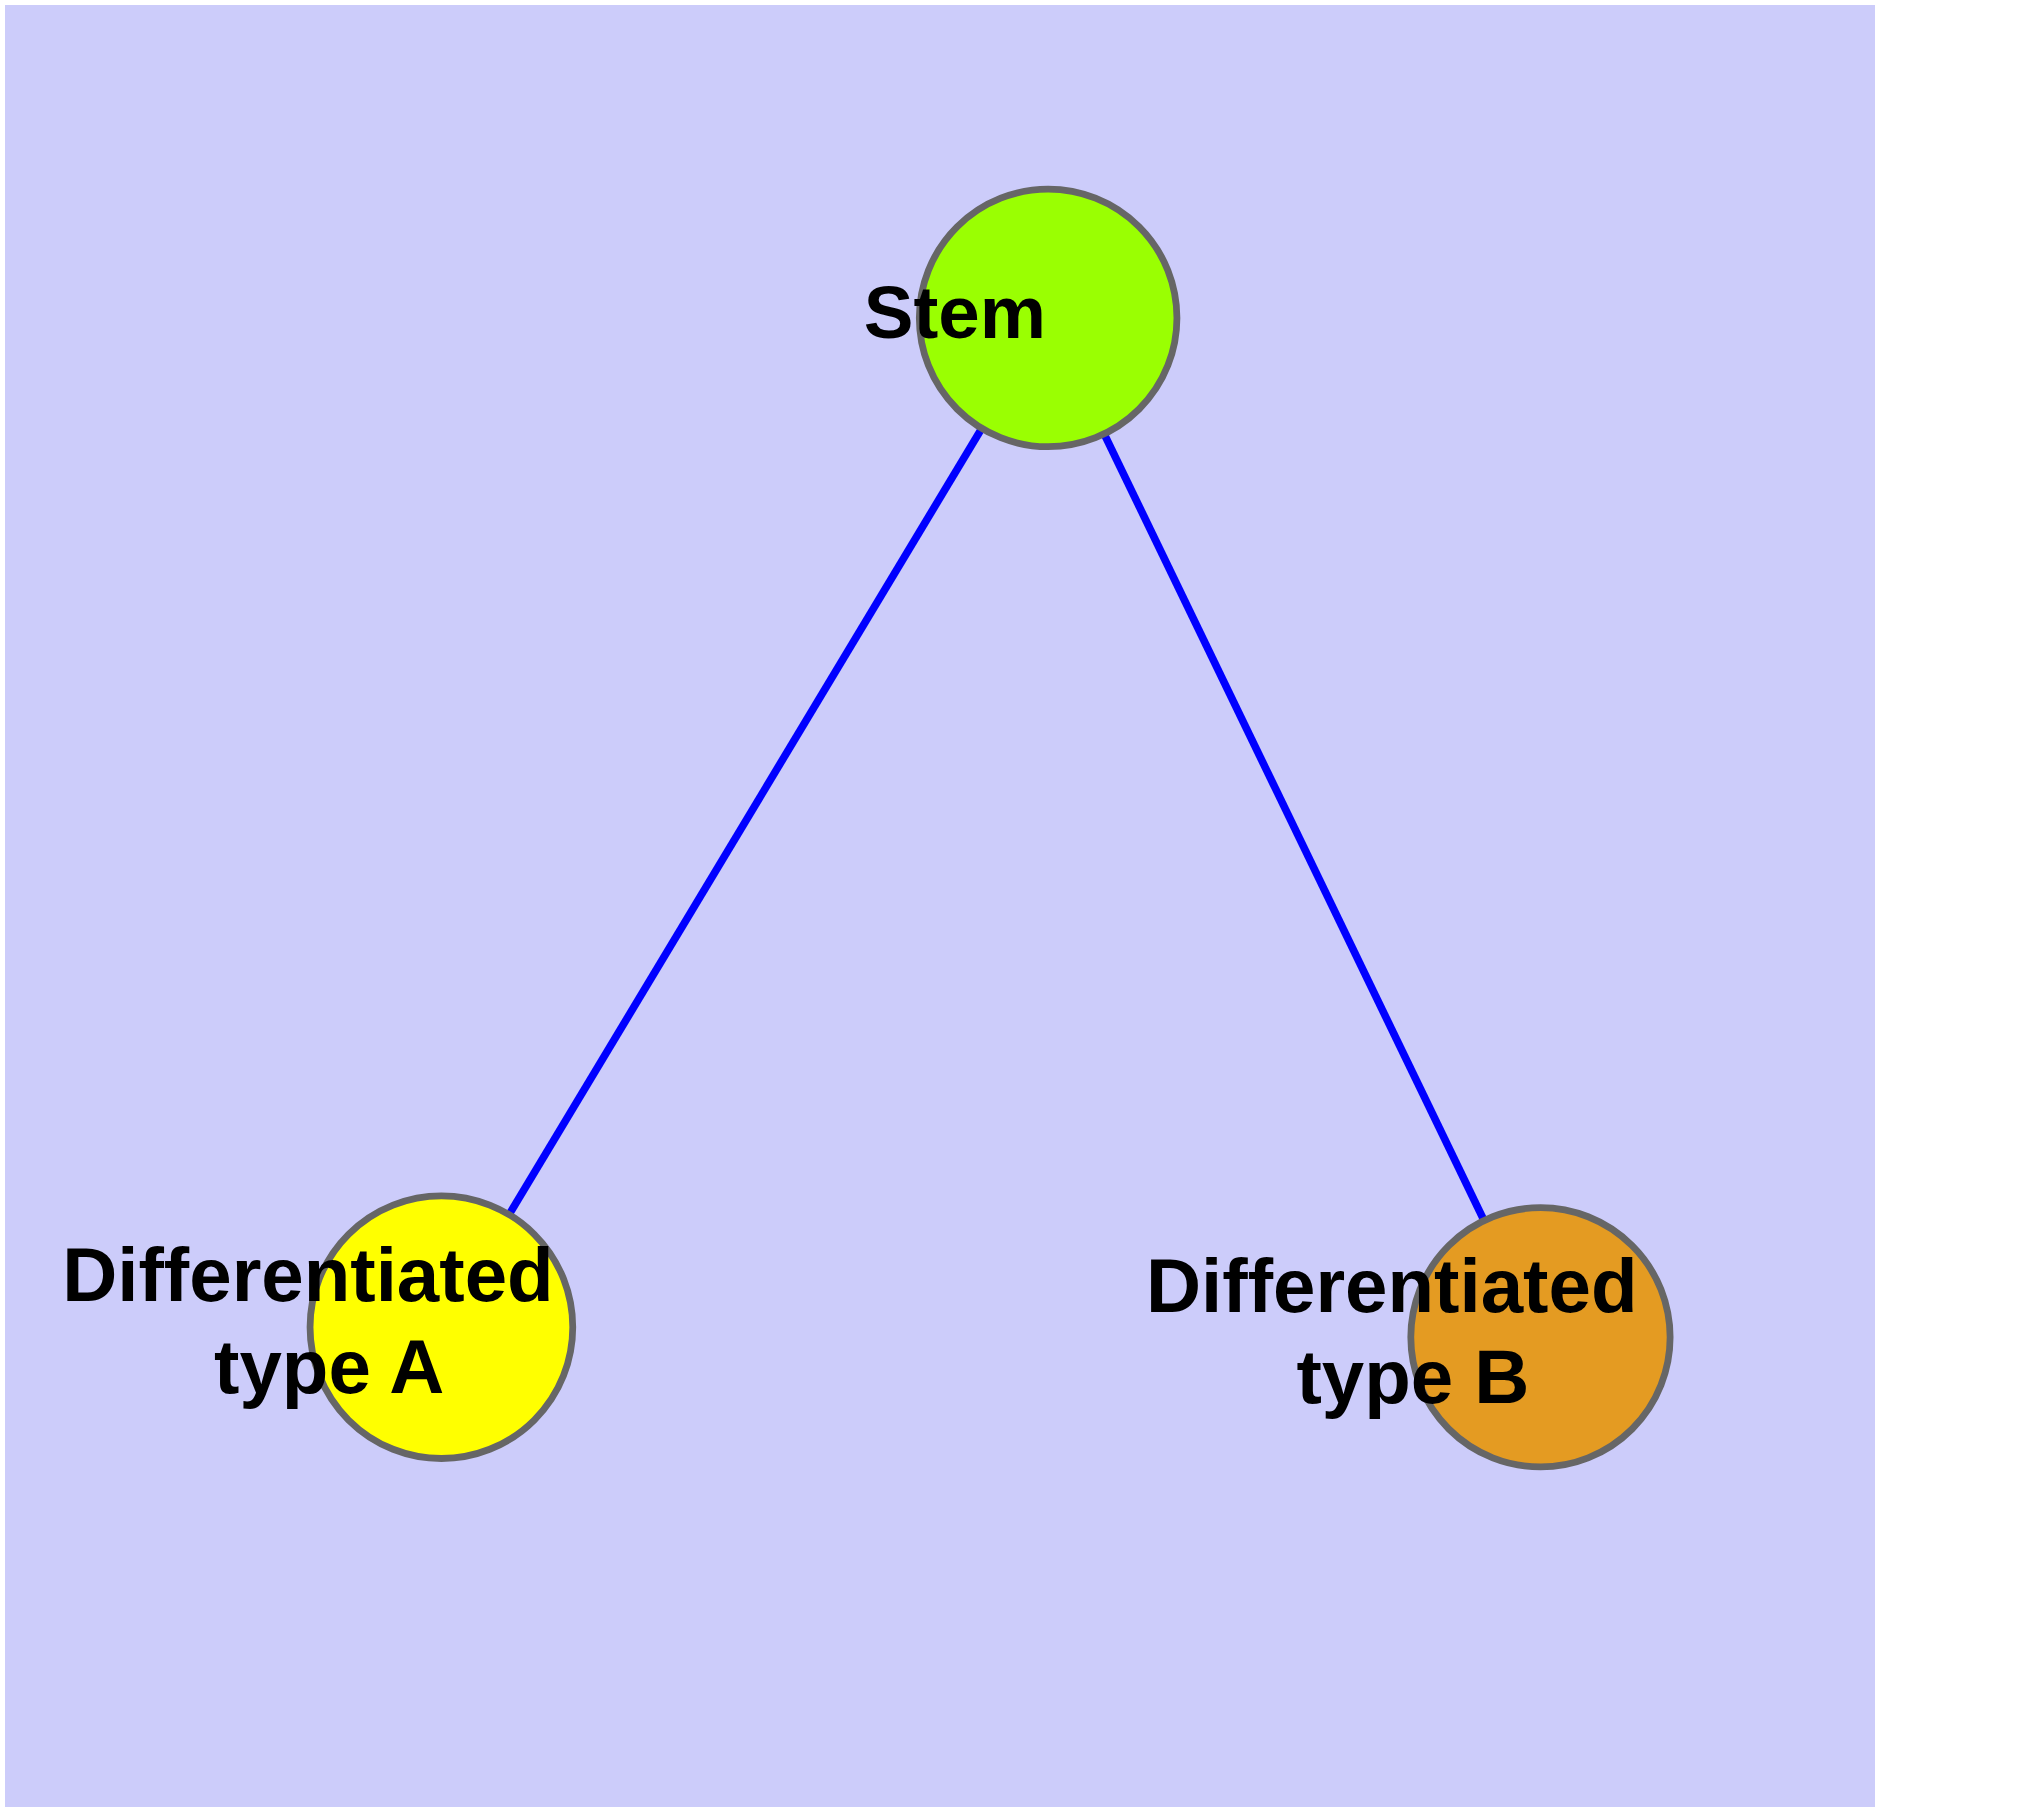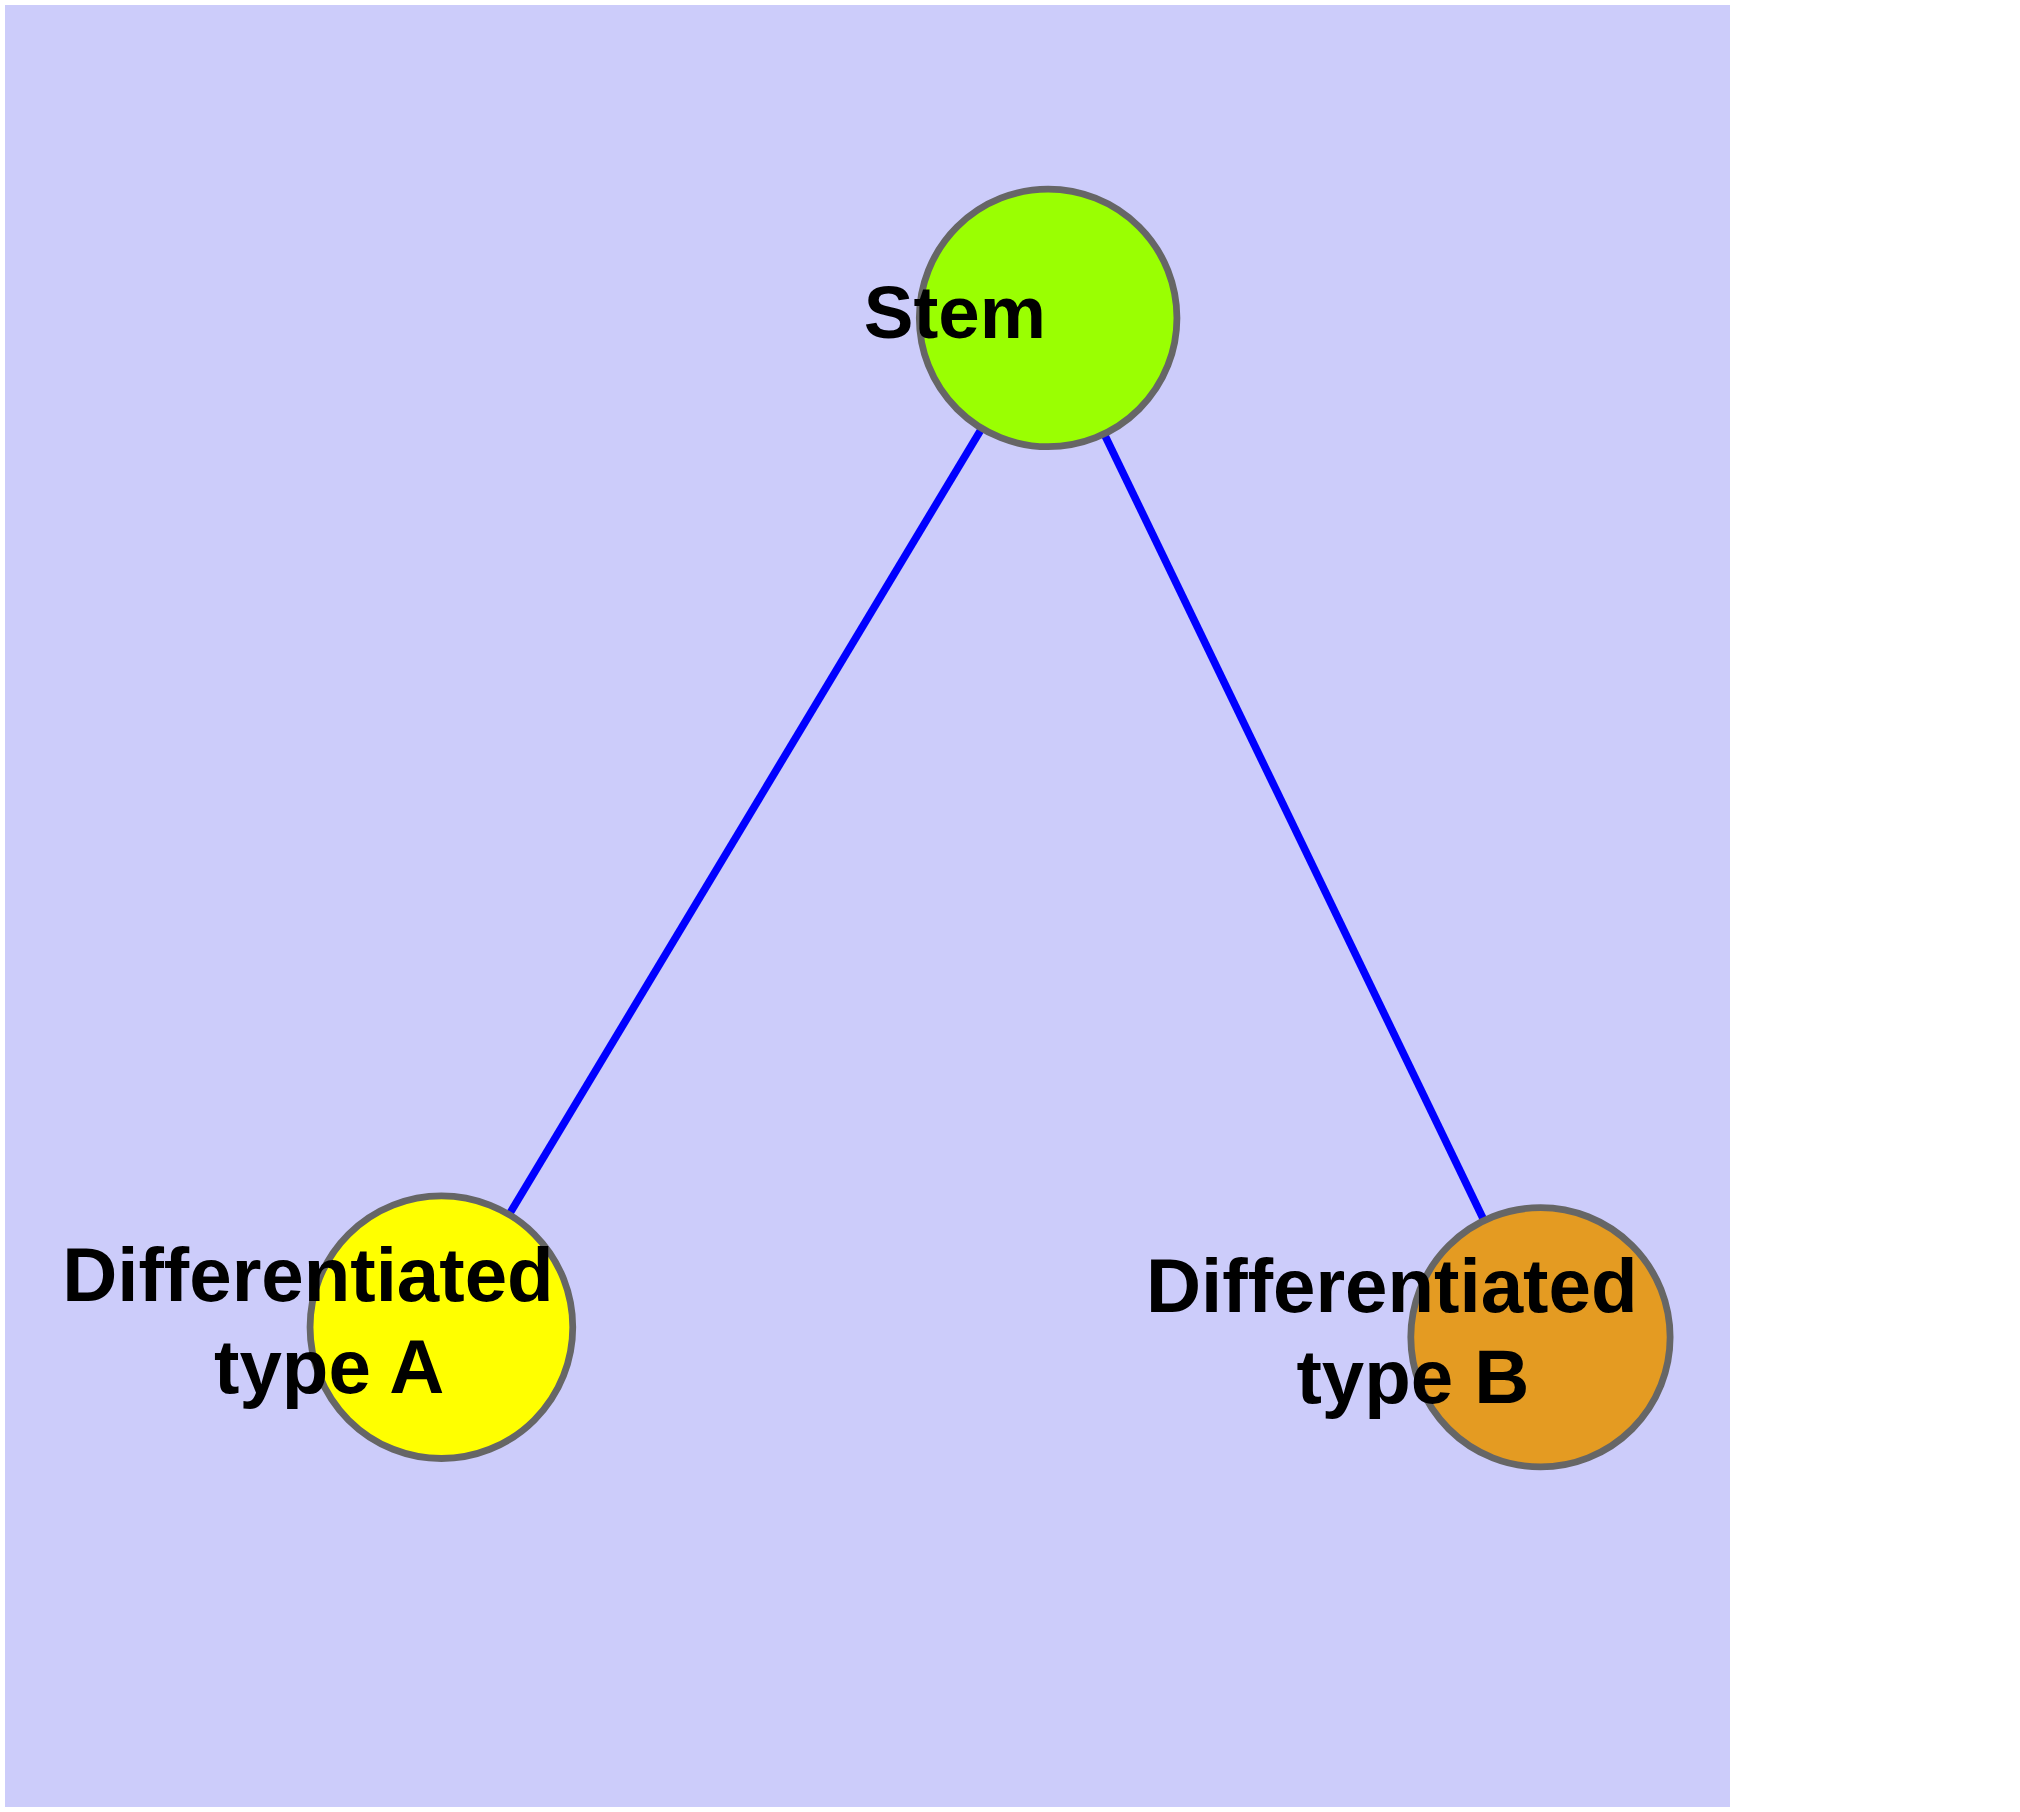--- a/index.html
+++ b/index.html
@@ -5,21 +5,21 @@
   html, body {
     margin: 0;
     padding: 0;
     background: #ffffff;
   }
   body {
     font-family: "Liberation Sans", sans-serif;
   }
   #canvas {
     position: relative;
-    width: 1730px;
+    width: 1875px;
     height: 1812px;
     background: #ffffff;
     overflow: hidden;
   }
   #plot-area {
     position: absolute;
     left: 5.1px;
     top: 5.1px;
     width: 2010px;
     height: 1802px;

